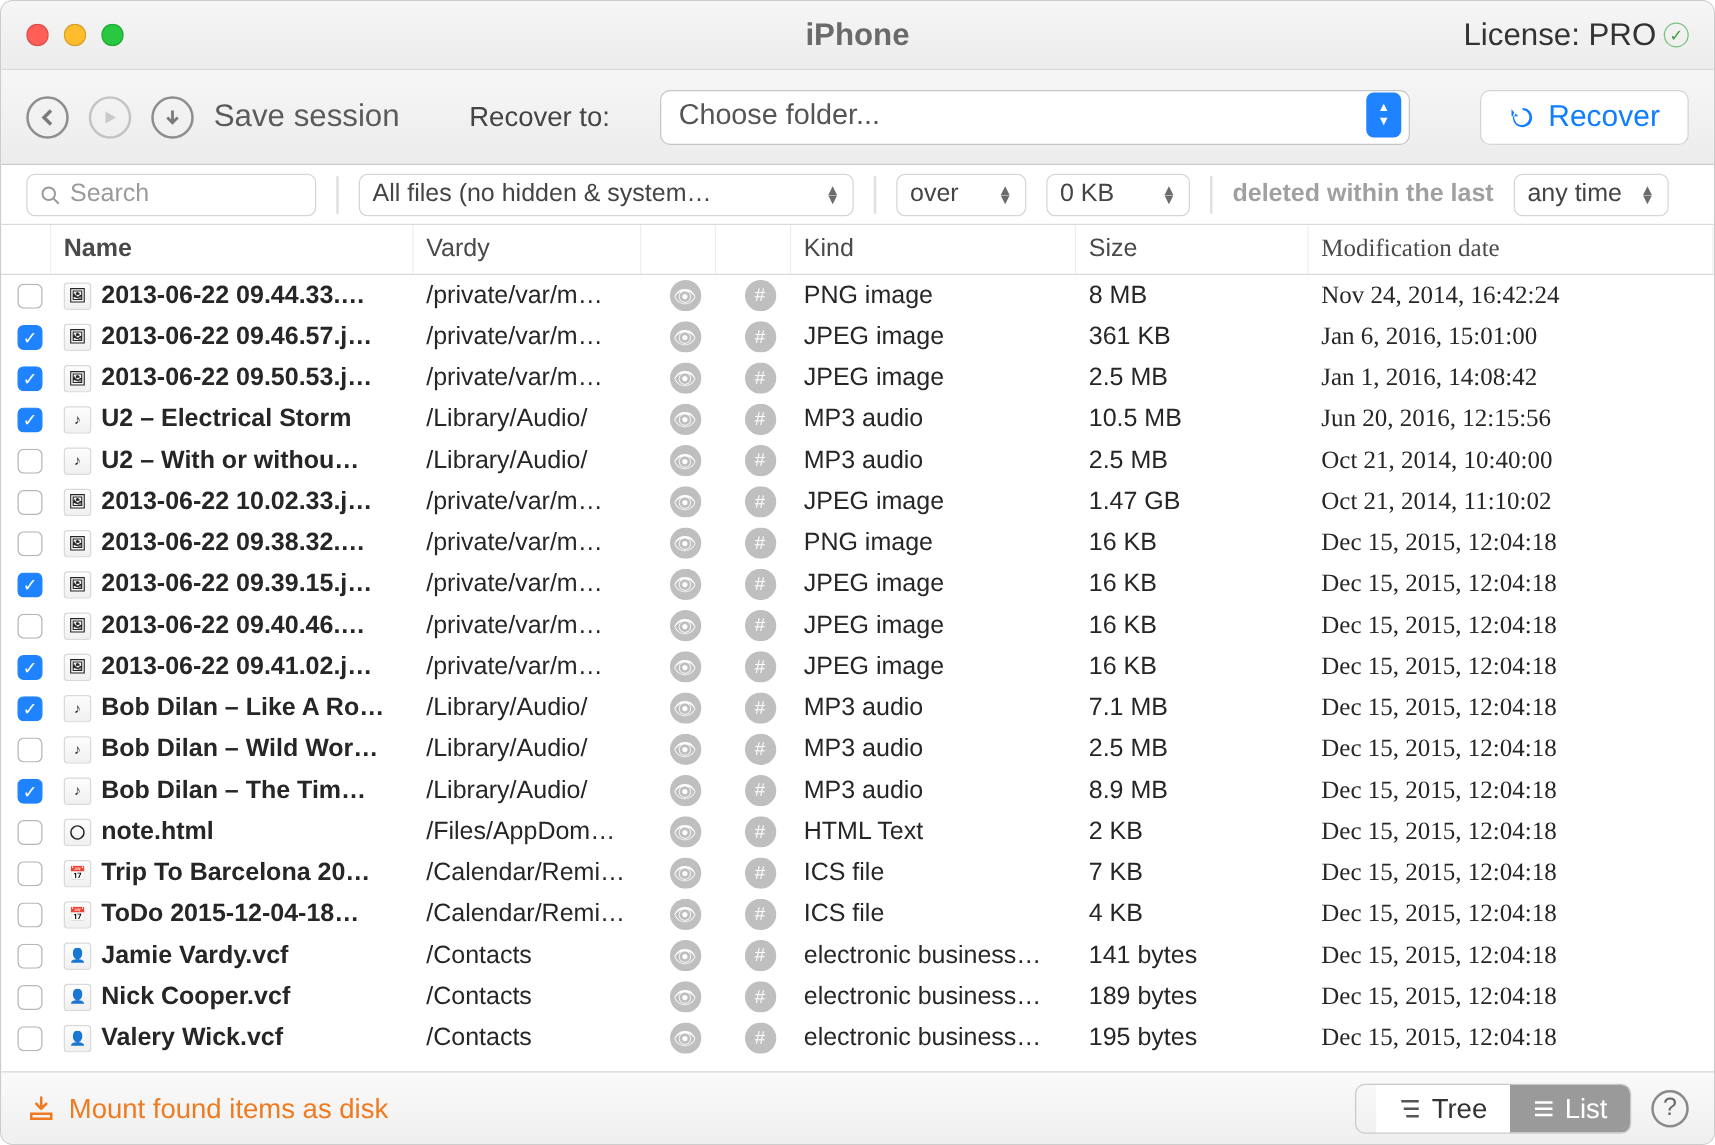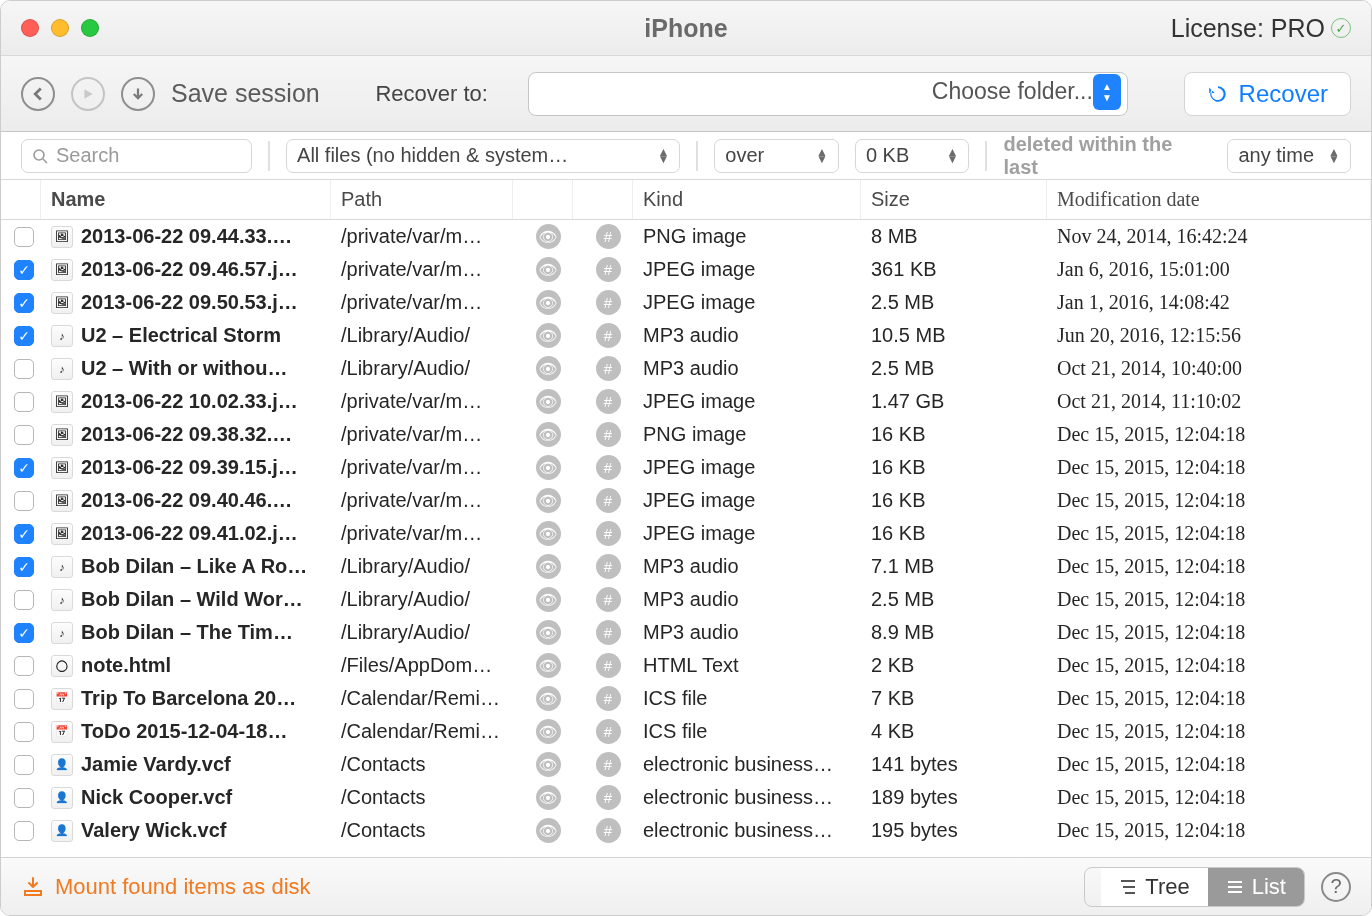--- a/index.html
+++ b/index.html
@@ -16,21 +16,21 @@
   .wtitle { position:absolute; left:0; right:0; text-align:center; color:#6a6a6a; font-size: 25px; font-weight: bold; }
   .license { position:absolute; right:20px; display:flex; align-items:center; gap:6px; font-size:25px; }
   .licbadge { width:20px; height:20px; border:1px solid #7ac17a; border-radius:50%; display:inline-flex; align-items:center; justify-content:center; color:#4aa04a; font-size:13px; }
 
   
   .toolbar { height: 76px; background: linear-gradient(#f6f6f6,#ececec); border-bottom: 1px solid #c7c7c7; display:flex; align-items:center; padding: 0 20px; gap: 16px; }
   .circlebtn { width:34px; height:34px; border-radius:50%; border:2px solid #8e8e8e; display:flex; align-items:center; justify-content:center; background:transparent; color:#7a7a7a; }
   .circlebtn.disabled { opacity:.45; }
   .savesess { font-size: 25px; color:#5b5b5b; }
   .recoverto { font-size: 22px; color:#444; margin-left: auto;}
-  .folderpick { flex: 1 1 auto; max-width: 600px; height:44px; background:#fff; border:1px solid #c6c6c6; border-radius:8px; display:flex; align-items:center; justify-content:flex-end; padding: 0 6px 4px 14px; margin-left: 24px;}
+  .folderpick { flex: 1 1 auto; max-width: 600px; height:44px; background:#fff; border:1px solid #c6c6c6; border-radius:8px; display:flex; align-items:center; justify-content:space-between; padding: 0 6px 4px 14px; margin-left: 24px;}
   .folderpick .ph { color:#555; font-size:23px; }
   .stepper { width:28px; height:36px; background:#1f83ff; border-radius:6px; display:flex; flex-direction:column; align-items:center; justify-content:center; color:#fff; font-size:10px; }
   .recoverbtn { margin-left:auto; height:44px; padding:0 22px; background:#fff; border:1px solid #d4d4d4; border-radius:8px; display:flex; align-items:center; gap:10px; color:#0f7fff; font-size:24px; }
   .recoverbtn svg { fill:#0f7fff; }
 
   
   .filterbar { height: 48px; background:#fff; border-bottom:1px solid #d9d9d9; display:flex; align-items:center; padding: 0 20px; gap: 16px; color:#444; }
   .search { width: 232px; height:34px; border:1px solid #d6d6d6; border-radius:7px; display:flex; align-items:center; gap:8px; padding:0 10px; color:#9a9a9a; }
   .vdiv { width:2px; height:30px; background:#e0e0e0; }
   .dropdown { height:34px; border:1px solid #d6d6d6; border-radius:7px; background:#fff; display:flex; align-items:center; justify-content:space-between; padding:0 10px; gap:12px; }
@@ -132,21 +132,21 @@
     </div>
     <div class="vdiv"></div>
     <div class="dropdown" style="width:396px">
       <span>All files (no hidden &amp; system…</span>
       <span class="chev">
           <span>▲</span>
           <span>▼</span>
         </span>
     </div>
     <div class="vdiv"></div>
-    <div class="dropdown" style="width:125px">
+    <div class="dropdown" style="width:104px">
       <span>over</span>
       <span class="chev">
           <span>▲</span>
           <span>▼</span>
         </span>
     </div>
     <div class="dropdown" style="width:115px">
       <span>0 KB</span>
       <span class="chev">
           <span>▲</span>
@@ -160,21 +160,21 @@
       <span class="chev">
           <span>▲</span>
           <span>▼</span>
         </span>
     </div>
   </div>
 
   <div class="theadrow">
     <div class="col c-check"></div>
     <div class="col c-name">Name</div>
-    <div class="col c-path">Path</div>
+    <div class="col c-path">Vardy</div>
     <div class="col c-eye"></div>
     <div class="col c-hash"></div>
     <div class="col c-kind">Kind</div>
     <div class="col c-size">Size</div>
     <div class="col c-mod">Modification date</div>
   </div>
 
   <div class="rows" id="rows">
       <div class="row">
     <div class="cell c-check">

